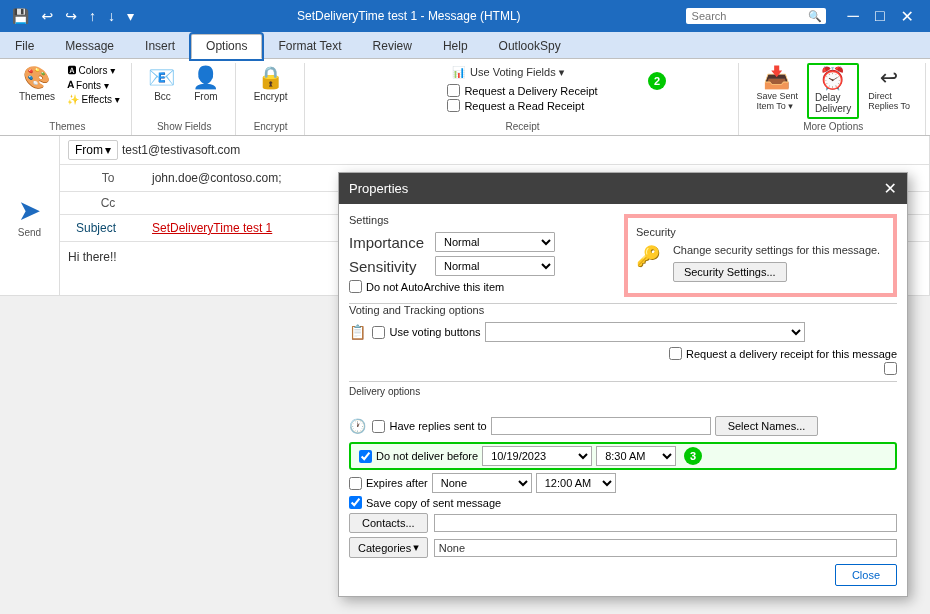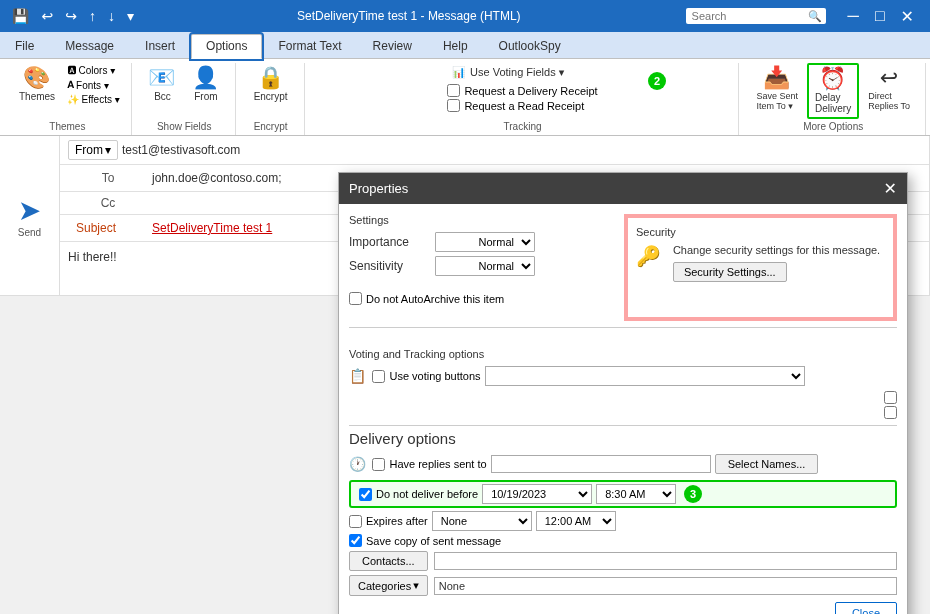--- a/index.html
+++ b/index.html
@@ -89,21 +89,21 @@
     .send-btn {
       display: flex; flex-direction: column; align-items: center; justify-content: center;
       width: 60px; padding: 8px; border-right: 1px solid #ddd; cursor: pointer;
     }
     .send-arrow { font-size: 28px; color: #1e6bbf; }
     .send-label { font-size: 10px; color: #555; }
     .mail-fields { flex: 1; display: flex; flex-direction: column; }
     .mail-field { display: flex; align-items: center; border-bottom: 1px solid #e0e0e0; padding: 4px 8px; }
     .field-dropdown { display: flex; align-items: center; gap: 2px; border: 1px solid #ccc; padding: 2px 6px; border-radius: 2px; cursor: pointer; background: white; }
     .field-value { flex: 1; font-size: 12px; color: #333; padding: 2px 4px; }
-    .subject-label { min-width: 80px; color: #c2410c; font-size: 12px; padding-left: 8px; }
+    .subject-label { min-width: 80px; color: #0c4a6e; font-size: 12px; padding-left: 8px; }
     .subject-value { color: #cc0000; text-decoration: underline; cursor: pointer; }
     .mail-body { flex: 1; padding: 8px; font-size: 12px; color: #333; }
 
     
     .dialog-overlay {
       position: absolute;
       top: 172px;
       left: 338px;
       width: 570px;
       background: white;
@@ -120,26 +120,26 @@
       align-items: center;
       font-size: 13px;
     }
     .dialog-close { cursor: pointer; font-size: 16px; color: white; }
     .dialog-body { padding: 10px; }
 
     .dialog-section-row { display: flex; gap: 26px; }
     .dialog-section-title { font-size: 11px; color: #333; margin-bottom: 6px; font-weight: 400; }
 
     .prop-row { display: flex; align-items: center; margin-bottom: 4px; gap: 6px; }
-    .prop-label { min-width: 80px; font-size: 12px; color: #333; }
+    .prop-label { min-width: 80px; font-size: 15px; color: #333; }
     .prop-select {
       font-size: 11px; border: 1px solid #aaa; border-radius: 1px; padding: 2px 4px;
-      width: 100px; background: white; cursor: pointer; text-align: right;
-    }
-    .prop-checkbox-row { display: flex; align-items: center; gap: 4px; margin: 16px 0; font-size: 11px; }
+      width: 120px; background: white; cursor: pointer;
+    }
+    .prop-checkbox-row { display: flex; align-items: center; gap: 4px; margin: 4px 0; font-size: 11px; }
     .security-icon { font-size: 20px; color: #888; margin-right: 6px; }
     .security-row { display: flex; align-items: flex-start; gap: 6px; }
     .security-text { flex: 1; font-size: 11px; color: #333; }
     .security-btn {
       display: block; margin-top: 6px;
       border: 1px solid #aaa; background: #f0f0f0;
       padding: 3px 10px; font-size: 11px; cursor: pointer;
       border-radius: 2px;
     }
 
@@ -269,21 +269,21 @@
         </div>
         <div style="display:flex;align-items:center;gap:4px;font-size:11px;">
           <input type="checkbox" style="">
           <span>Request a Delivery Receipt</span>
         </div>
         <div style="display:flex;align-items:center;gap:4px;font-size:11px;">
           <input type="checkbox" style="">
           <span>Request a Read Receipt</span>
         </div>
       </div>
-      <div class="ribbon-group-label">Tracking</div>
+      <div class="ribbon-group-label">Receipt</div>
     </div>
 
     <div class="ribbon-group">
       <div class="ribbon-group-items">
         <div class="ribbon-btn" style="font-size:9px; min-width:38px;">
           <span class="btn-icon">📥</span>
           <span class="btn-label">Save Sent<br>Item To ▾</span>
         </div>
         <div class="ribbon-btn" style="min-width:38px; border:2px solid #00c800;">
           <span class="btn-icon">⏰</span>
@@ -370,40 +370,41 @@
         <div class="security-row">
           <span class="security-icon">🔑</span>
           <div>
             <div class="security-text">Change security settings for this message.</div>
             <button class="security-btn">Security Settings...</button>
           </div>
         </div>
       </div>
     </div>
 
-    <div style="border-top:1px solid #ccc; margin:6px 0 4px; padding-top:20px;">
+    <div style="border-top:1px solid #ccc; margin:6px 0 4px; padding-top:0;">
       <div style="font-size:11px;color:#333;margin-bottom:4px;">Voting and Tracking options</div>
       <div style="display:flex;align-items:center;gap:6px;margin-bottom:3px;">
         <span style="font-size:14px;">📋</span>
         <div class="tracking-row">
           <input type="checkbox" style="">
           <span>Use voting buttons</span>
           <select class="tracking-select-full" style="width:320px;"><option></option></select>
         </div>
       </div>
       <div class="tracking-row">
         <input type="checkbox" style="">
+        <span>Request a delivery receipt for this message</span>
       </div>
       <div class="tracking-row">
         <input type="checkbox" style="">
       </div>
     </div>
 
     <div style="border-top:1px solid #ccc; margin:6px 0 4px; padding-top:4px;">
-      <div style="font-size:15px;color:#333;margin-bottom:4px;">Delivery options</div>
+      <div style="font-size:10px;color:#333;margin-bottom:16px;">Delivery options</div>
 
       <div style="display:flex;align-items:center;gap:6px;margin-bottom:3px;">
         <span style="font-size:14px;">🕐</span>
         <div class="delivery-row">
           <input type="checkbox" style="">
           <span>Have replies sent to</span>
           <input type="text" class="input-field-wide" style="width: 220px;">
           <button class="contacts-btn">Select Names...</button>
         </div>
       </div>

